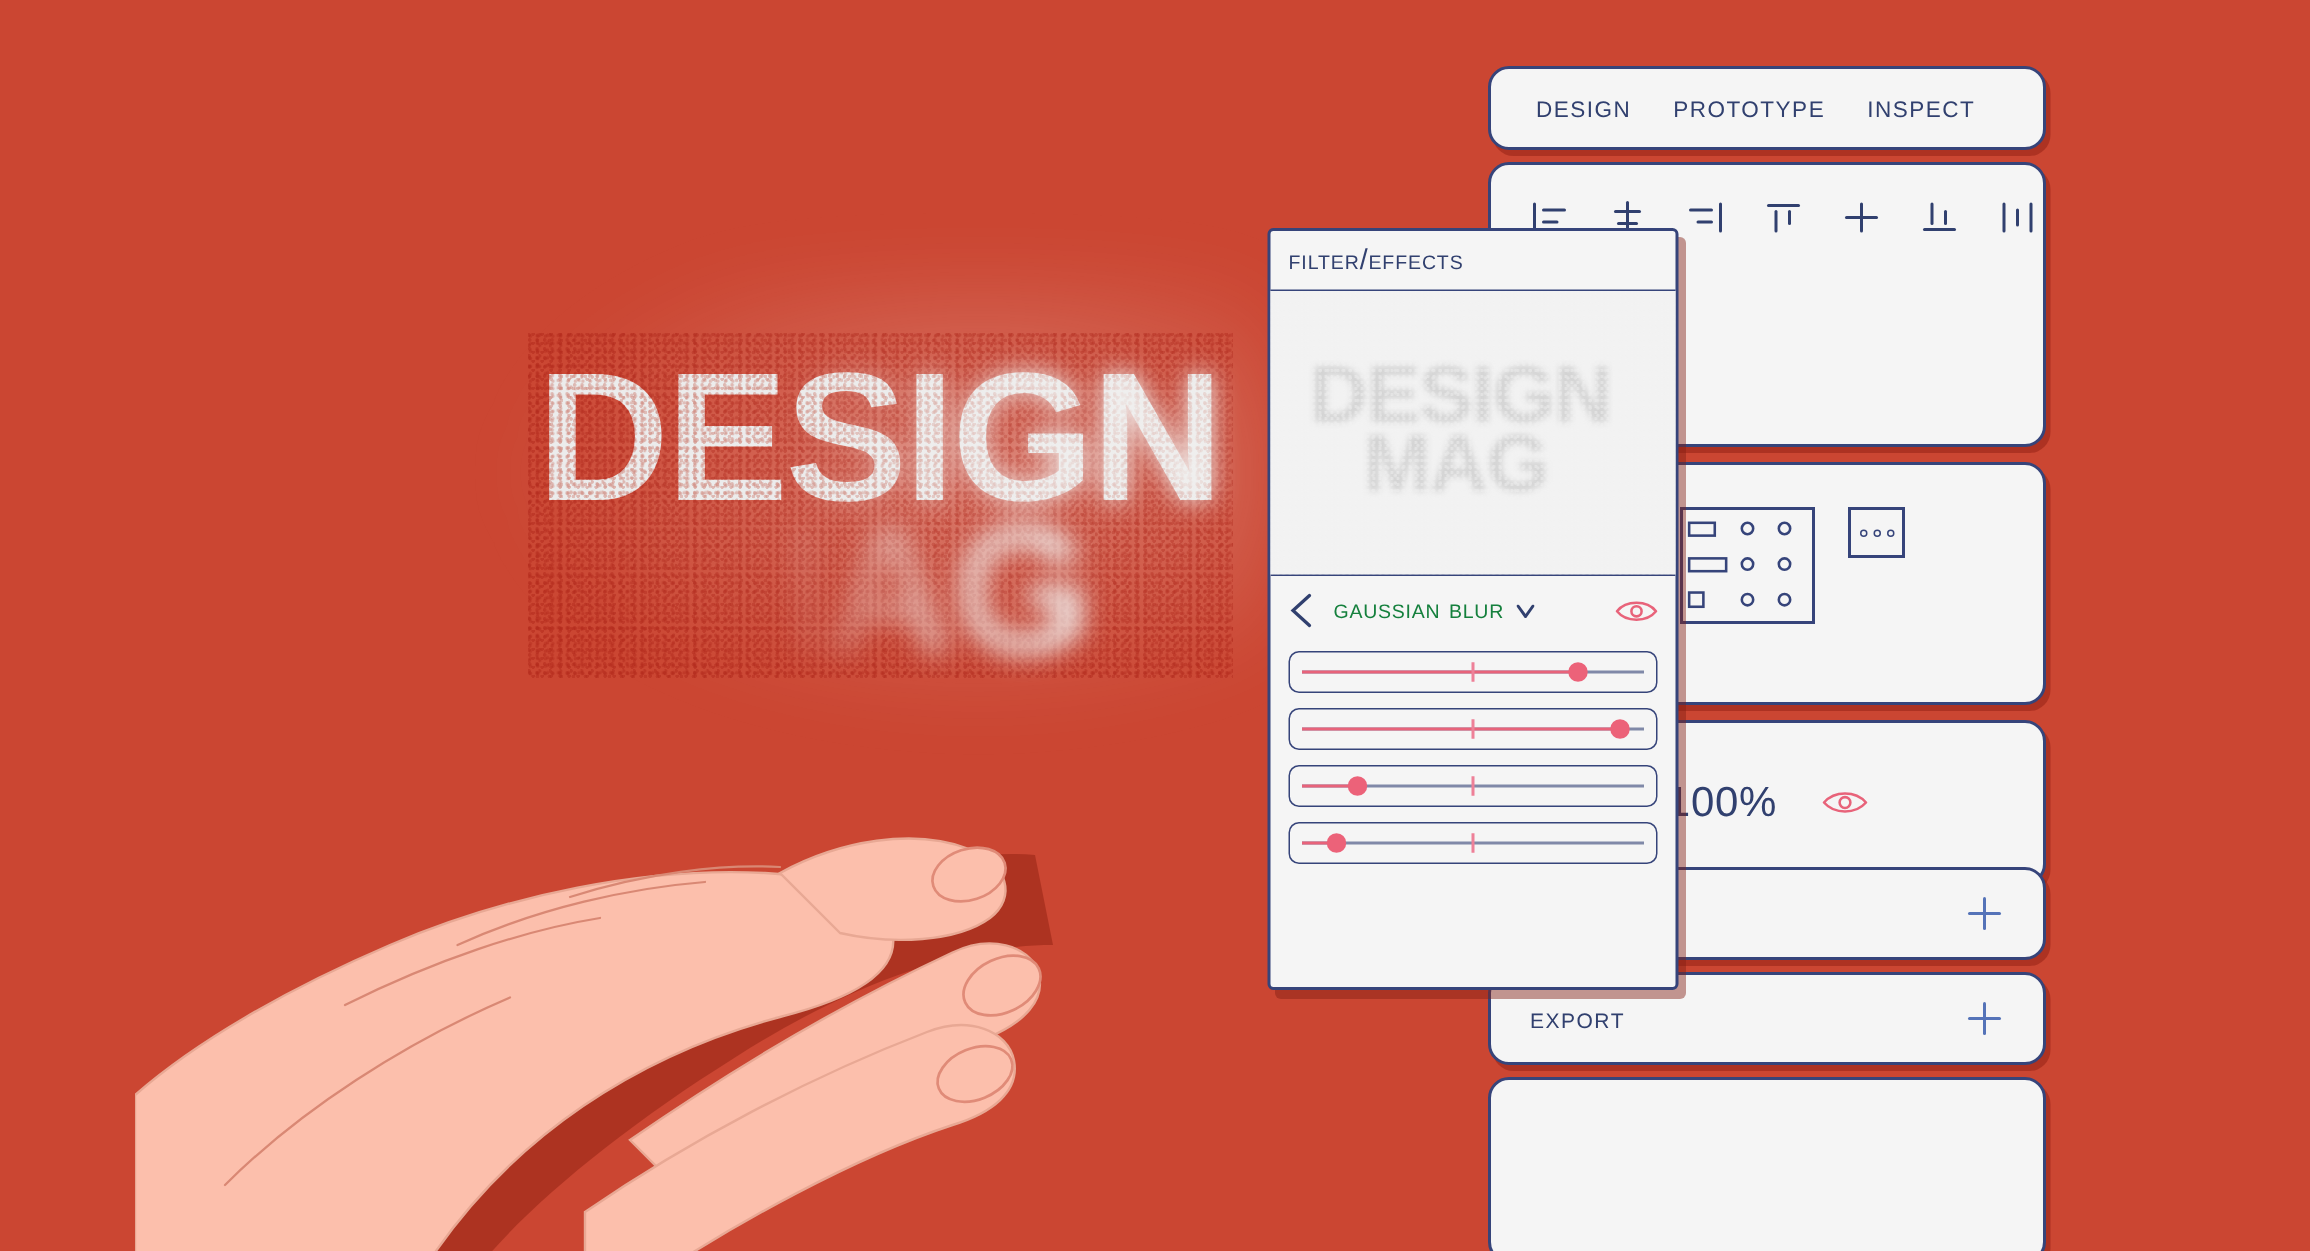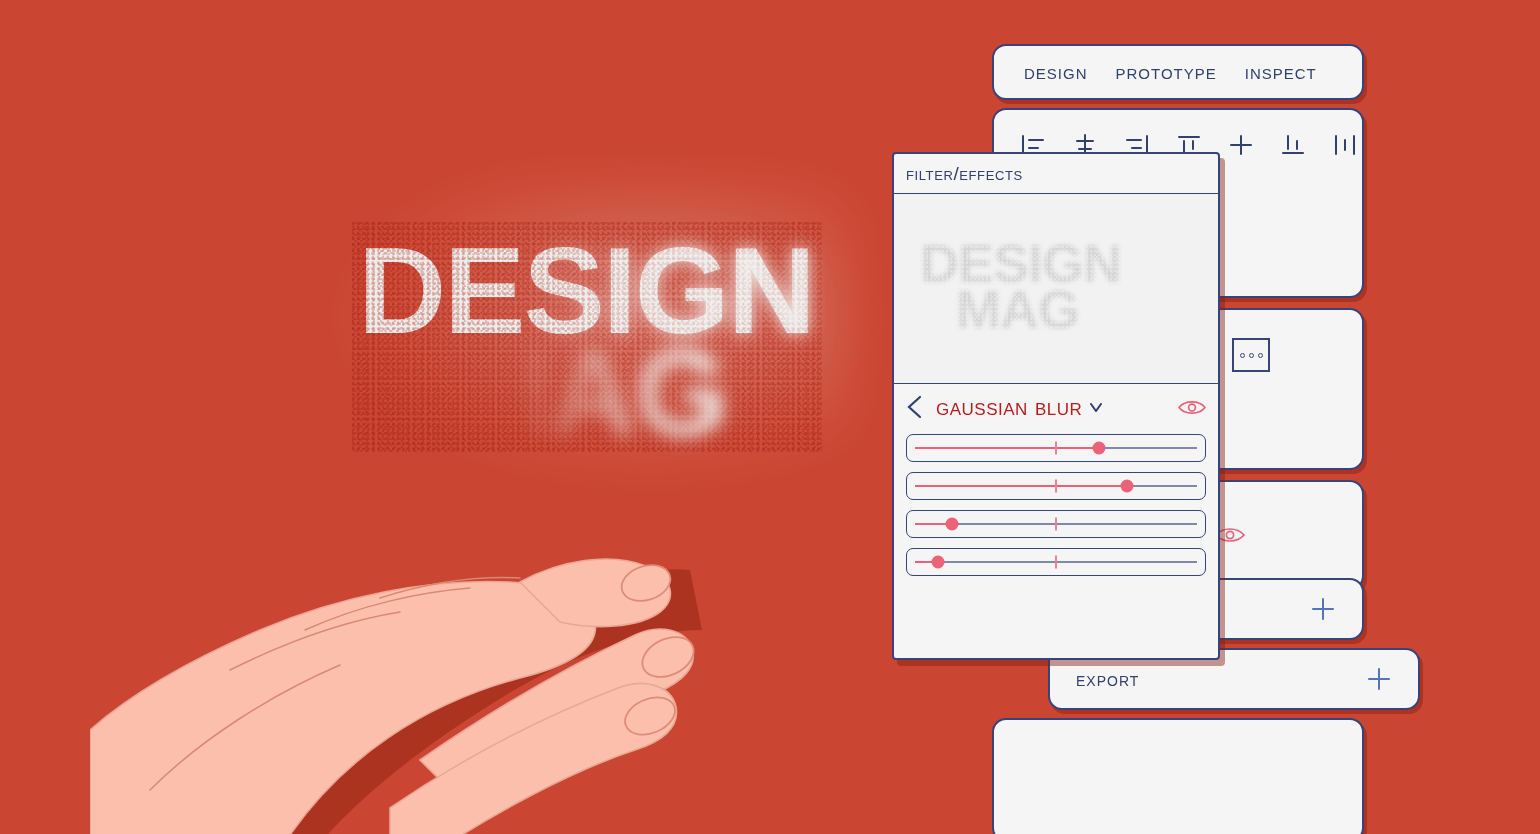--- a/index.html
+++ b/index.html
@@ -123,37 +123,37 @@
   #opacity-panel { left:992px; top:480px; width:372px; height:110px; }
   #opacity-inner {
     height:100%; display:flex; align-items:center;
     justify-content:center; gap:30px;
   }
   #opacity-val { font-size:28px; color:#31406F; }
 
   
   #add-panel { left:992px; top:578px; width:372px; height:62px; }
   
-  #export-panel { left:1048px; top:648px; width:372px; height:62px; }
+  #export-panel { left:992px; top:648px; width:372px; height:62px; }
   .rowpanel-inner {
     height:100%; display:flex; align-items:center;
     justify-content:space-between; padding:0 26px;
   }
   .rowpanel-label {
     font-size:20px; color:#31406F;
     font-variant:small-caps; text-transform:lowercase; letter-spacing:1px;
   }
   .plus { width:26px; height:26px; cursor:pointer; }
 
   
   #bottom-panel { left:992px; top:718px; width:372px; height:124px; }
 
   
   #filter-window {
-    left:892px; top:152px; width:328px; height:508px;
+    left:845px; top:152px; width:274px; height:508px;
     border-radius:4px; border-width:2px;
     box-shadow:5px 6px 0 rgba(130,30,20,.45);
   }
   #filter-title {
     height:40px; display:flex; align-items:center; padding-left:12px;
     border-bottom:1.5px solid #36447A;
     font-size:19px; color:#31406F;
     font-variant:small-caps; text-transform:lowercase; letter-spacing:.6px;
   }
   #filter-nav {
@@ -179,21 +179,21 @@
     background-image:
       radial-gradient(circle at 20% 25%, rgba(242,242,242,.9) 0 1px, transparent 1.3px),
       radial-gradient(circle at 65% 60%, rgba(242,242,242,.9) 0 1px, transparent 1.3px);
     background-size:4px 4px, 5px 5px;
   }
 
   #effect-header {
     height:46px; display:flex; align-items:center; gap:12px; padding:0 12px;
   }
   #effect-name {
-    font-size:24px; color:#b91c1c; flex:1;
+    font-size:19px; color:#15803d; flex:1;
     font-variant:small-caps; text-transform:lowercase; letter-spacing:.5px;
     display:flex; align-items:center; gap:8px;
   }
   .sliders { padding:4px 12px 0 12px; display:flex; flex-direction:column; gap:10px; }
   .slider-box {
     height:28px; border:1.7px solid #36447A; border-radius:7px;
     position:relative; background:#F5F5F5; cursor:pointer;
   }
   .s-track {
     position:absolute; left:8px; right:8px; top:50%; height:2px;

